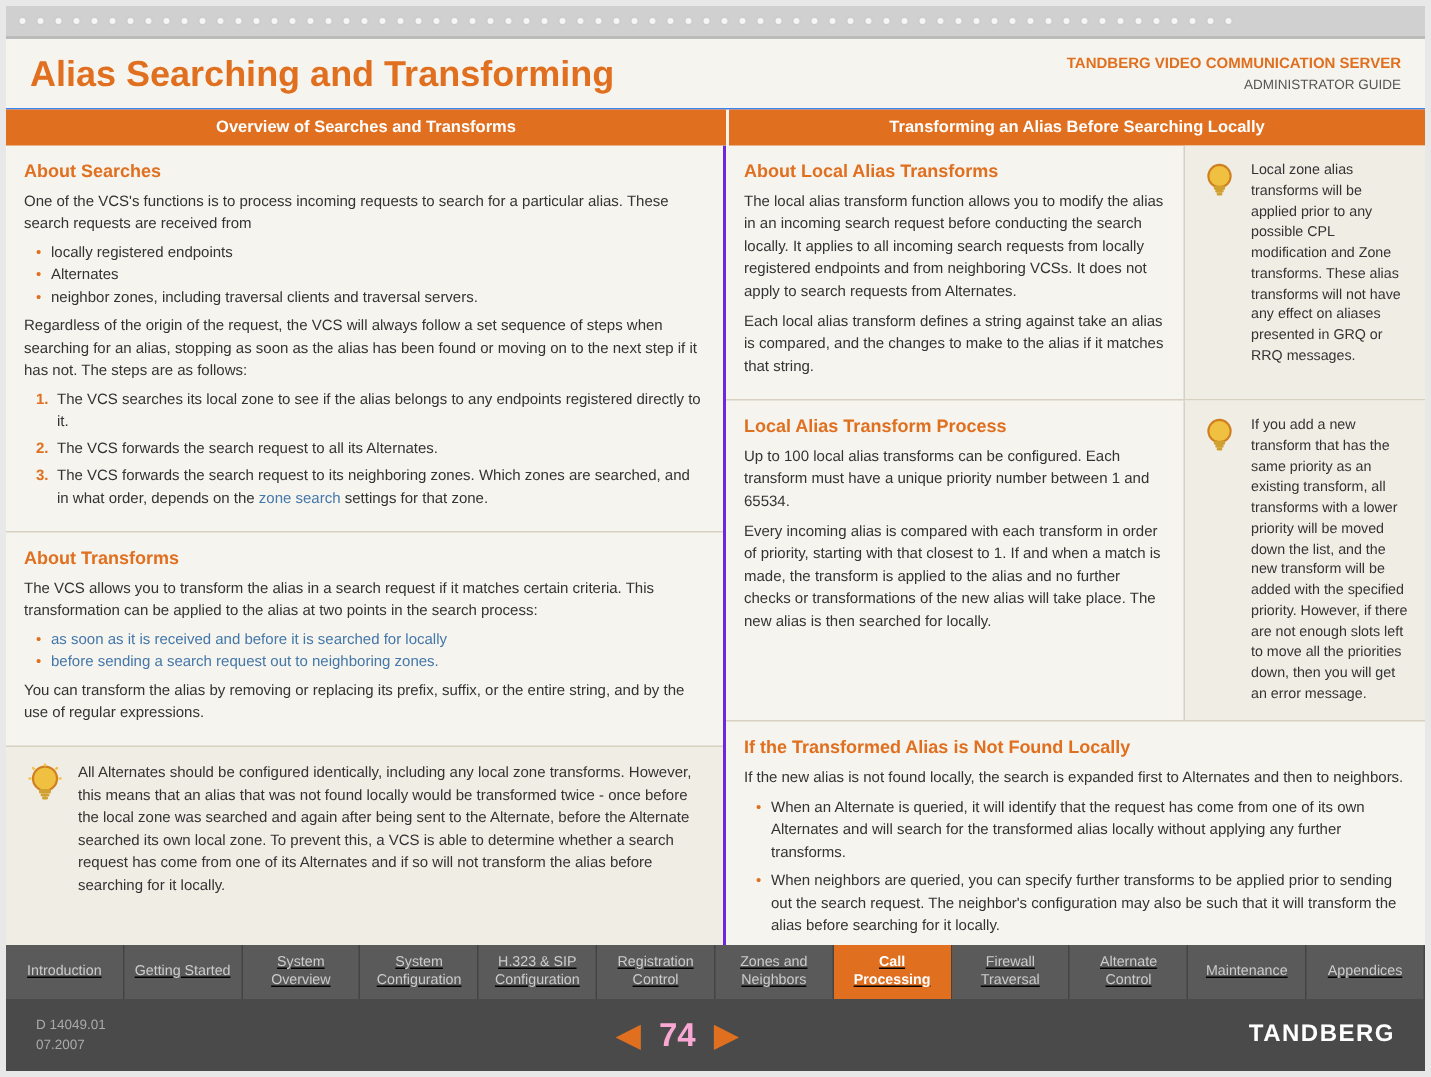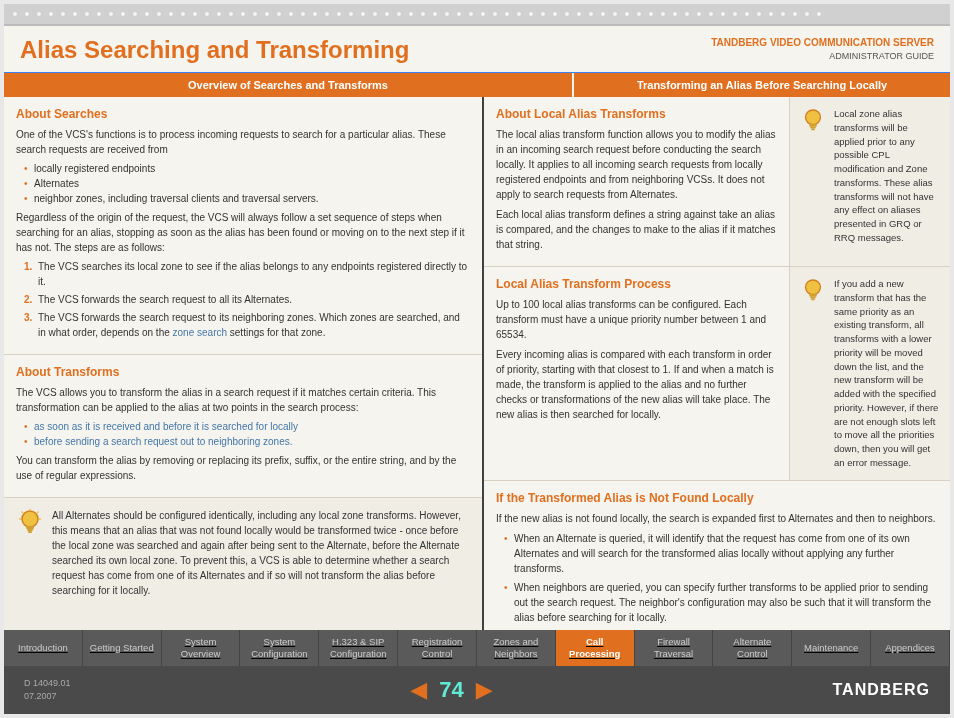--- a/index.html
+++ b/index.html
@@ -69,21 +69,21 @@
     }
     .header-right .brand span {
       color: #e07020;
     }
 
     
     .col-headers {
       display: flex;
     }
     .col-header-left {
-      width: 568px;
+      width: 480px;
       background: #e07020;
       color: white;
       text-align: center;
       padding: 6px 8px;
       font-size: 11px;
       font-weight: bold;
     }
     .col-header-right {
       flex: 1;
       background: #e07020;
@@ -100,21 +100,21 @@
       display: flex;
       flex: 1;
       overflow: hidden;
     }
 
     
     .left-col {
       width: 480px;
       display: flex;
       flex-direction: column;
-      border-right: 2px solid #404040;
+      border-right: 2px solid #6d28d9;
     }
 
     
     .right-col {
       flex: 1;
       display: flex;
       flex-direction: column;
     }
 
     
@@ -287,21 +287,21 @@
       gap: 12px;
     }
     .page-arrow {
       color: #e07020;
       font-size: 22px;
       cursor: pointer;
     }
     .page-number {
       font-size: 22px;
       font-weight: bold;
-      color: #5eead4;
+      color: #f9a8d4;
     }
     .brand-footer {
       font-size: 16px;
       font-weight: bold;
       color: white;
       letter-spacing: 1px;
     }
 
     .lightbulb-icon {
       flex-shrink: 0;

